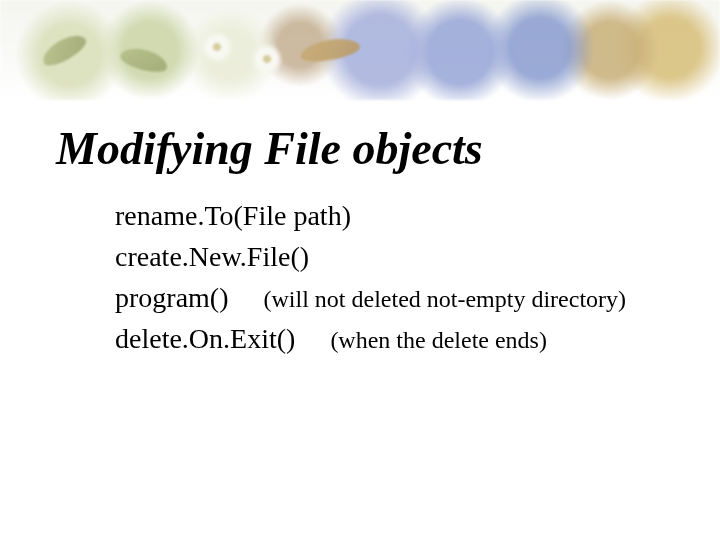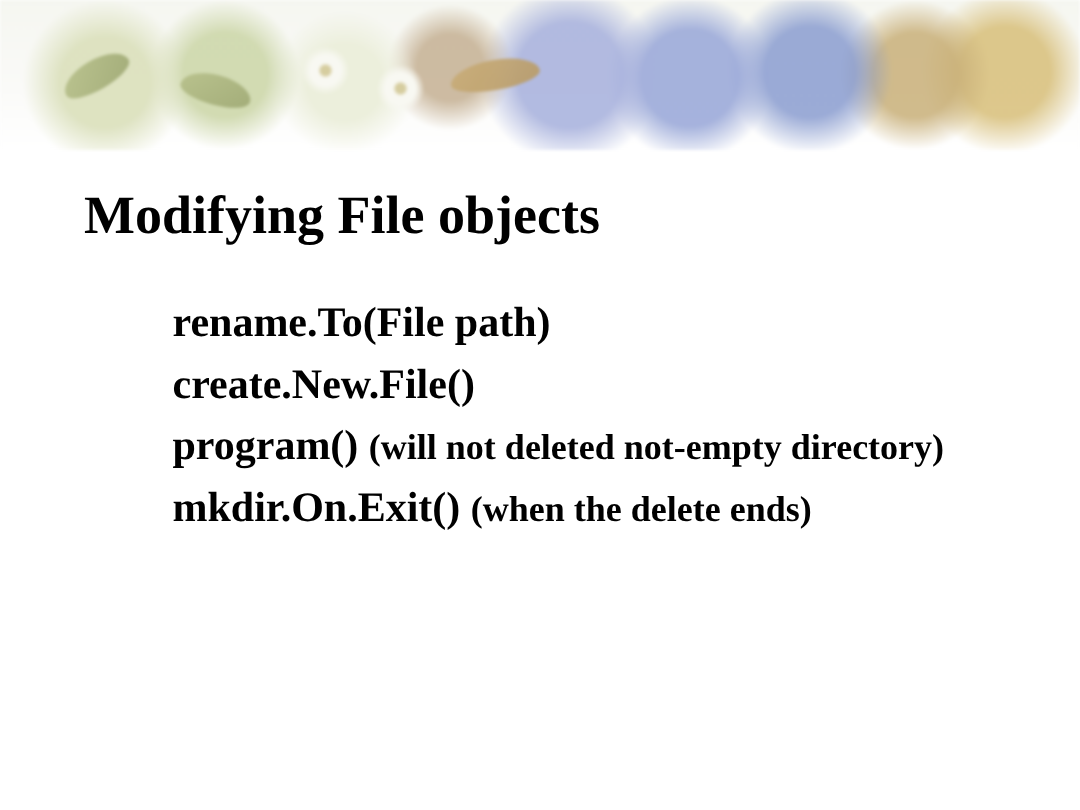--- a/index.html
+++ b/index.html
@@ -61,39 +61,40 @@
     background: linear-gradient(135deg, #b7c08a, #9da772);
     border-radius: 50% 50% 50% 50% / 60% 60% 40% 40%;
     transform: rotate(-20deg);
     opacity: 0.9;
   }
 
   .title {
     position: absolute;
     left: 56px;
     top: 122px;
-    font-size: 36px;
+    font-size: 46px;
     font-weight: bold;
     color: #000000;
+    font-style: italic;
   }
   .body {
     position: absolute;
     left: 115px;
     top: 196px;
     width: 560px;
     color: #000000;
-    font-weight: bold;
   }
   .line {
     font-size: 28px;
     line-height: 40px;
     white-space: nowrap;
   }
   .note {
     font-size: 24px;
+    margin-left: 28px;
   }
 </style>
 </head>
 <body>
 
 <div class="slide">
   <div class="banner">
     <div class="leaf" style="left:40px; top:40px; transform:rotate(-30deg);"></div>
     <div class="leaf" style="left:120px; top:50px; transform:rotate(15deg);"></div>
     <div class="flower white" style="left:200px; top:30px;"></div>
@@ -107,16 +108,16 @@
     <div class="line">
       <span>rename.To(File path)</span><span class="note"></span>
     </div>
     <div class="line">
       <span> create.New.File()</span><span class="note"></span>
     </div>
     <div class="line">
       <span>program()    </span><span class="note">(will not deleted not-empty directory)</span>
     </div>
     <div class="line">
-      <span>mkdir.On.Exit()   </span><span class="note">(when the delete ends)</span>
+      <span>delete.On.Exit()   </span><span class="note">(when the delete ends)</span>
     </div>
   </div>
 </div>
 
 </body></html>

